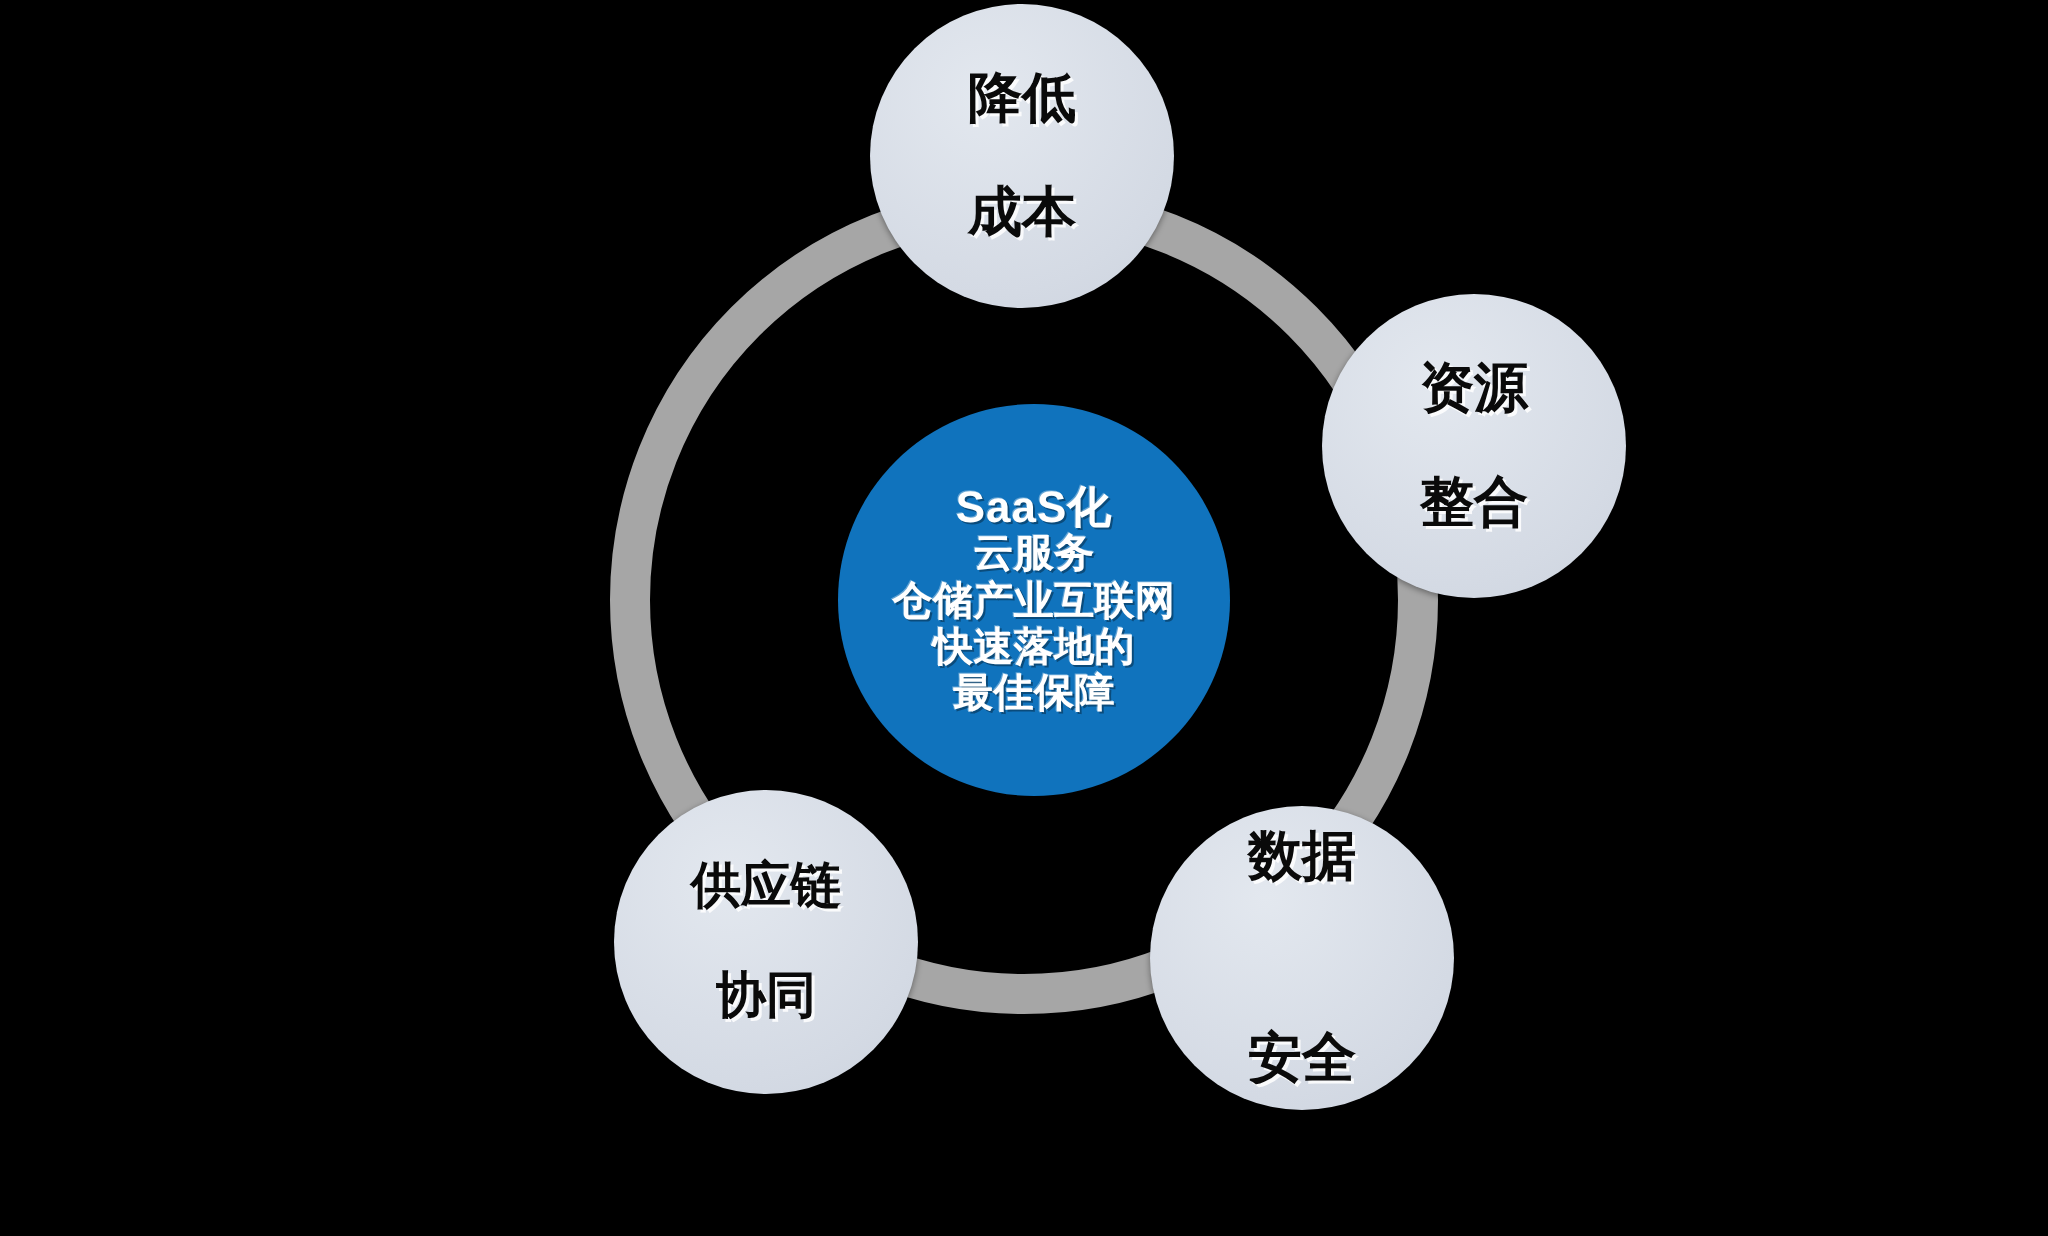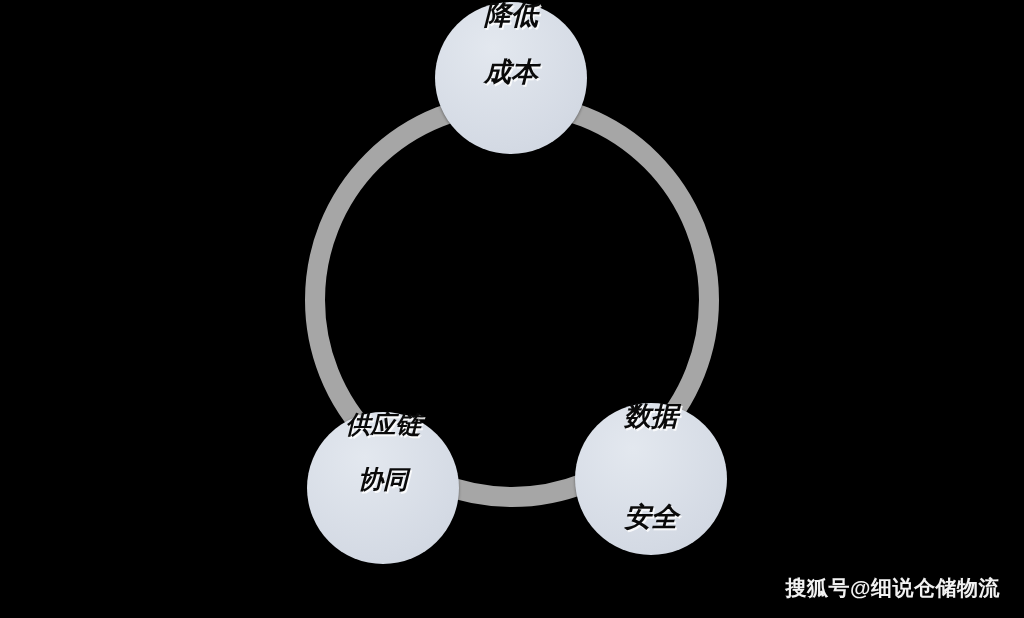--- a/index.html
+++ b/index.html
@@ -66,39 +66,39 @@
     position: absolute;
     width: 152px;
     height: 152px;
     border-radius: 50%;
     background: #d9dfe8;
     background-image: radial-gradient(circle at 38% 30%, #e3e8ef 0%, #d4dae4 70%, #ccd3de 100%);
     z-index: 2;
     display: flex;
     flex-direction: column;
     align-items: center;
+    justify-content: center;
     box-shadow: 0 1px 3px rgba(0,0,0,0.4);
-    font-style: italic;
   }
   .node-line {
     color: #0a0a0a;
     font-weight: bold;
     font-size: 27px;
     line-height: 1;
     white-space: nowrap;
     text-shadow: 1.5px 1.5px 0 rgba(255,255,255,0.85);
   }
   .node-line + .node-line { margin-top: 30px; }
   .node.small-text .node-line { font-size: 25px; }
 
   
   .node.n-top        { left: 435px; top:   2px; }
   .node.n-right      { left: 661px; top: 147px; }
   .node.n-bottomrt   { left: 575px; top: 403px; gap: 44px; }
-  .node.n-bottomlf   { left: 307px; top: 412px; }
+  .node.n-bottomlf   { left: 307px; top: 395px; }
   .node.n-left       { left: 233px; top: 147px; }
 
   
   .watermark {
     position: absolute;
     right: 24px;
     bottom: 16px;
     color: #f2f2f2;
     font-size: 21px;
     font-weight: bold;
@@ -108,33 +108,43 @@
     text-shadow: 0 0 2px rgba(0,0,0,0.8);
   }
 </style>
 </head>
 <body>
 
 <div id="stage">
 
   <div class="ring"></div>
 
+  <div class="hub">
+    <div class="hub-line l1">SaaS化</div>
+    <div class="hub-line l2">云服务</div>
+    <div class="hub-line l3">仓储产业互联网</div>
+    <div class="hub-line l4">快速落地的</div>
+    <div class="hub-line l5">最佳保障</div>
+  </div>
 
   <div class="node n-top">
     <div class="node-line">降低</div>
     <div class="node-line">成本</div>
   </div>
 
+  <div class="node n-right">
+    <div class="node-line">资源</div>
+    <div class="node-line">整合</div>
+  </div>
 
   <div class="node n-bottomrt">
     <div class="node-line">数据</div>
     <div class="node-line">安全</div>
   </div>
 
   <div class="node n-bottomlf small-text">
     <div class="node-line">供应链</div>
     <div class="node-line">协同</div>
   </div>
 
 
-  <div class="watermark">搜狐号@细说仓储物流</div>
 
 </div>
 
 </body></html>

